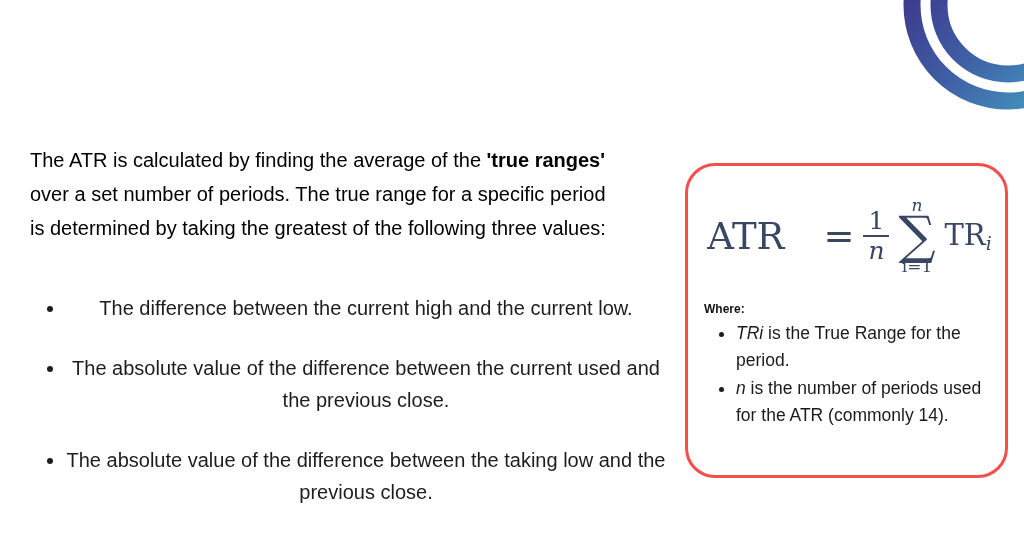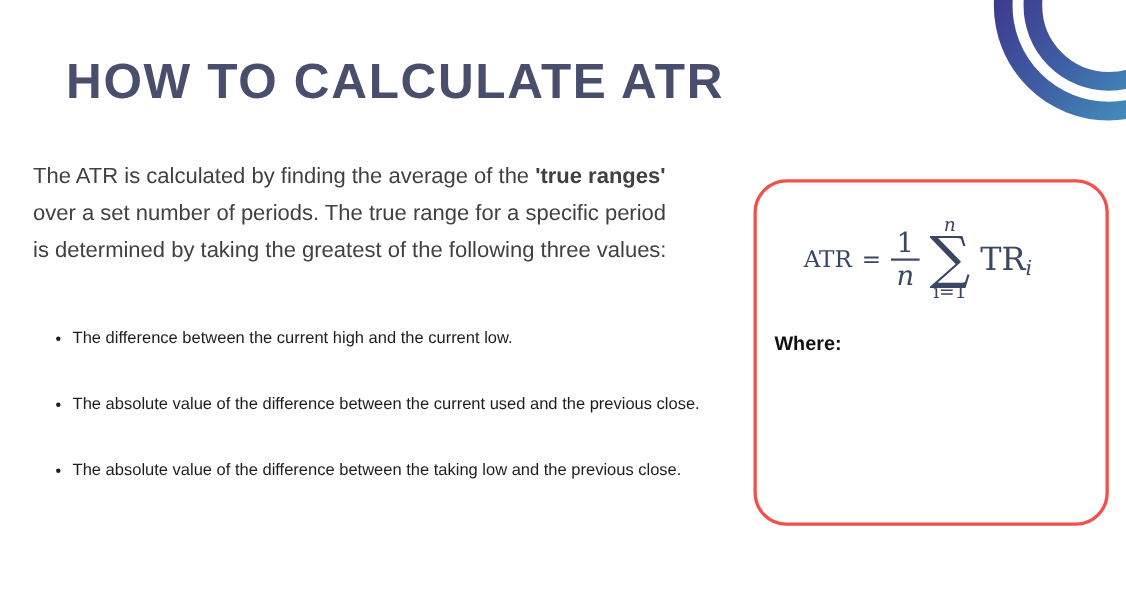--- a/index.html
+++ b/index.html
@@ -29,37 +29,38 @@
   }
 
   
   .intro {
     position: absolute;
     left: 30px; top: 143px;
     width: 585px;
     margin: 0;
     font-size: 20px;
     line-height: 34px;
-    color: #404040;
+    color: #000000;
   }
   .intro b { font-weight: bold; }
 
   
   .bullets {
     position: absolute;
     left: 30px; top: 292px;
     width: 600px;
     margin: 0;
     padding: 0 0 0 36px;
     list-style: disc outside;
   }
   .bullets li {
-    font-size: 15px;
+    font-size: 20px;
     line-height: 32px;
     margin-bottom: 28px;
+    text-align: center;
   }
 
   
   .fbox {
     position: absolute;
     left: 685px; top: 163px;
     width: 323px; height: 315px;
     box-sizing: border-box;
     border: 3px solid #f2504b;
     border-radius: 30px;
@@ -69,38 +70,38 @@
     margin-top: 20px;
     height: 100px;
     display: flex;
     align-items: center;
     justify-content: center;
     padding-right: 24px;
     gap: 9px;
     font-family: "DejaVu Serif", serif;
     color: #3a4763;
   }
-  .f-lhs, .f-eq { font-size: 21px; }
+  .f-lhs, .f-eq { font-size: 37px; margin-left: 30px; }
   .frac { display: inline-flex; flex-direction: column; align-items: center; }
   .frac .num {
     font-size: 25px; line-height: 1.05;
     padding: 0 5px 1px;
     border-bottom: 2px solid #3a4763;
   }
   .frac .den { font-size: 25px; line-height: 1.05; font-style: italic; padding-top: 1px; }
   .sig { display: inline-flex; flex-direction: column; align-items: center; }
   .sig-top { font-size: 17px; font-style: italic; line-height: 1; margin-bottom: -2px; }
   .sig-sym { font-size: 52px; line-height: 0.9; }
   .sig-bot { font-size: 17px; line-height: 1; margin-top: 0px; }
   .f-term { font-size: 29px; }
   .f-term sub { font-size: 19px; font-style: italic; vertical-align: -5px; }
 
   .where {
     margin: 16px 0 0 16px;
-    font-size: 18px;
+    font-size: 12px;
     font-weight: bold;
     color: #111;
   }
   .box-bullets {
     margin: 4px 0 0 0;
     padding: 0 10px 0 48px;
     list-style: disc outside;
   }
   .box-bullets li {
     font-size: 17.5px;
@@ -120,21 +121,20 @@
       <linearGradient id="lg" gradientUnits="userSpaceOnUse" x1="55" y1="0" x2="180" y2="115">
         <stop offset="0" stop-color="#3e3a8d"></stop>
         <stop offset="0.5" stop-color="#3f5fa5"></stop>
         <stop offset="1" stop-color="#4392bd"></stop>
       </linearGradient>
     </defs>
     <circle cx="158" cy="5" r="96" fill="none" stroke="url(#lg)" stroke-width="17"></circle>
     <circle cx="158" cy="5" r="69" fill="none" stroke="url(#lg)" stroke-width="17"></circle>
   </svg>
 
-  <h1 class="title">HOW TO CALCULATE ATR</h1>
 
   <p class="intro"><span>The ATR is calculated by finding the average of the </span><b>'true ranges'</b><span> over a set number of periods. The true range for a specific period is determined by taking the greatest of the following three values:</span></p>
 
   <ul class="bullets">
     <li><span>The difference between the current high and the current low.</span></li>
     <li><span>The absolute value of the difference between the current used and the previous close.</span></li>
     <li><span>The absolute value of the difference between the taking low and the previous close.</span></li>
   </ul>
 
   <div class="fbox">
@@ -149,16 +149,20 @@
       <span class="sig">
         <span class="sig-top">n</span>
         <span class="sig-sym">∑</span>
         <span class="sig-bot">i=1</span>
       </span>
       <span class="f-term"><span>TR</span><sub>i</sub></span>
     </div>
 
     <div class="where">Where:</div>
 
+    <ul class="box-bullets">
+      <li><i>TRi</i><span> is the True Range for the period.</span></li>
+      <li><i>n</i><span> is the number of periods used for the ATR (commonly 14).</span></li>
+    </ul>
 
   </div>
 
 </div>
 
 </body></html>

